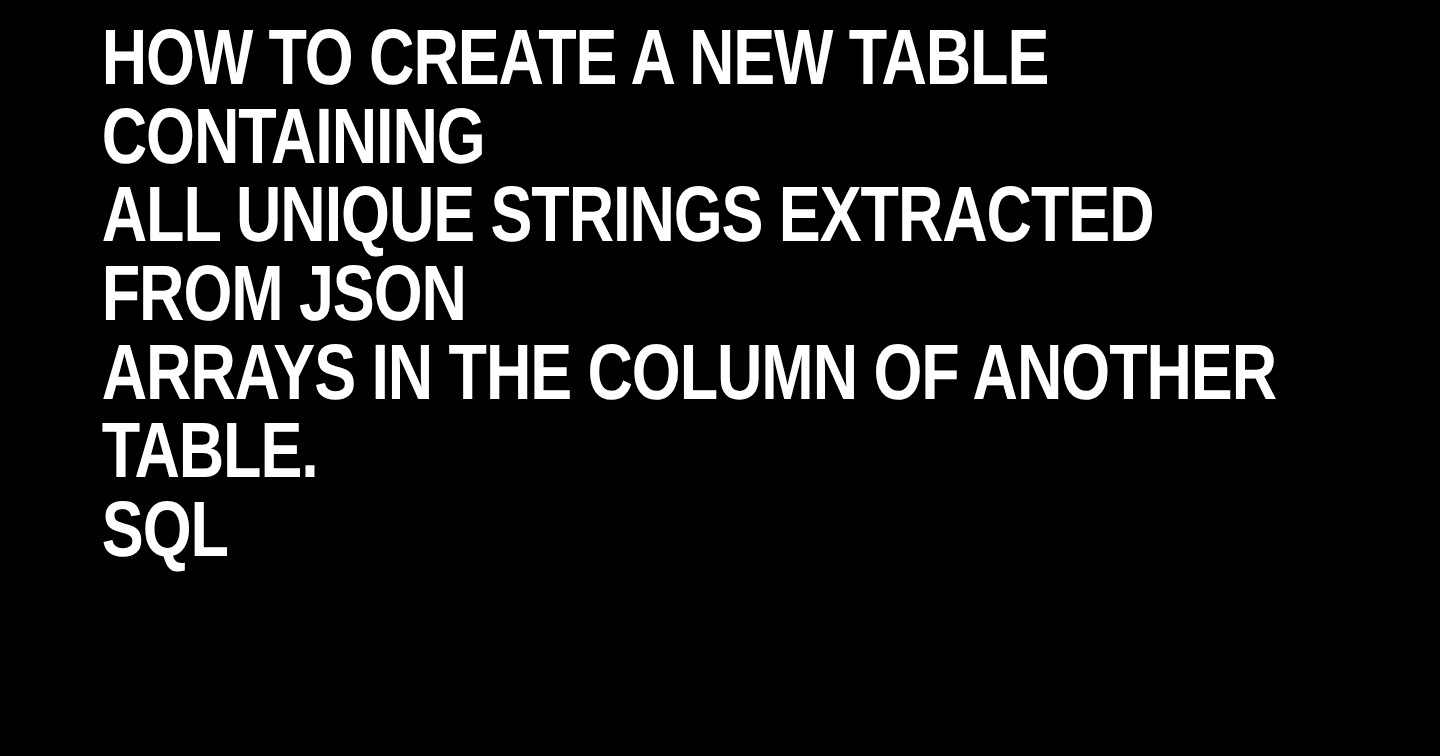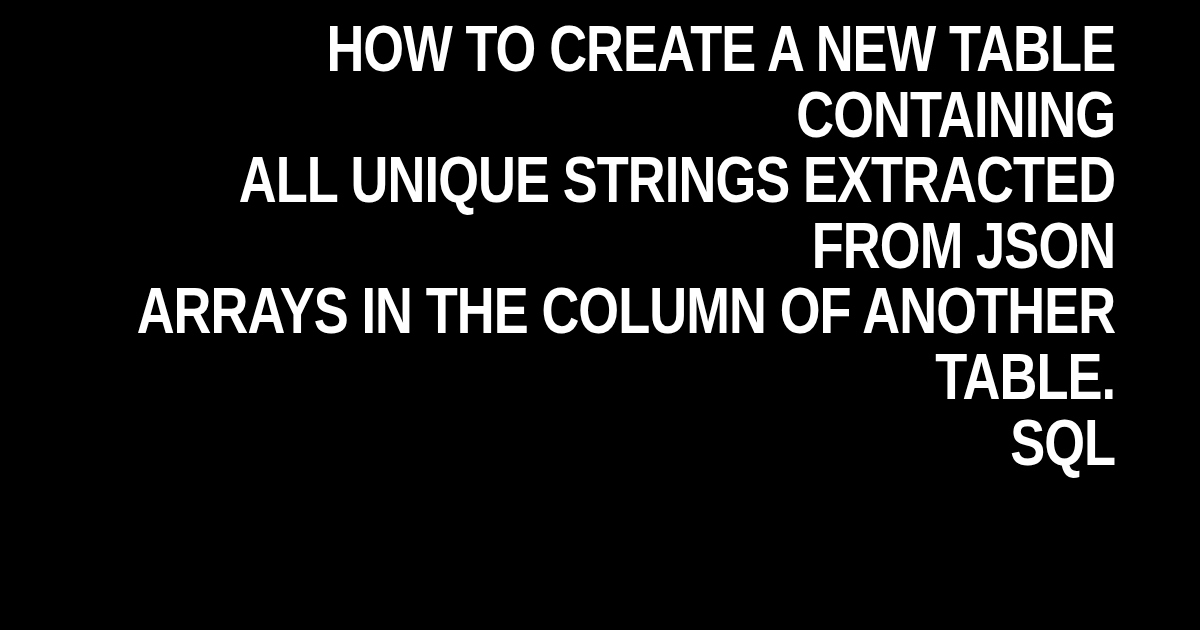--- a/index.html
+++ b/index.html
@@ -12,21 +12,21 @@
       height: 630px;
       background: #000000;
       display: flex;
       align-items: center;
       justify-content: center;
       overflow: hidden;
     }
     .container {
       width: 100%;
       padding: 0 40px;
-      text-align: right;
+      text-align: left;
       position: relative;
       top: -70px;
       text-decoration: underline;
     }
     .heading {
       font-family: 'Arial Black', 'Helvetica Neue', Helvetica, Arial, sans-serif;
       font-weight: 900;
       font-stretch: condensed;
       color: #ffffff;
       text-transform: uppercase;

